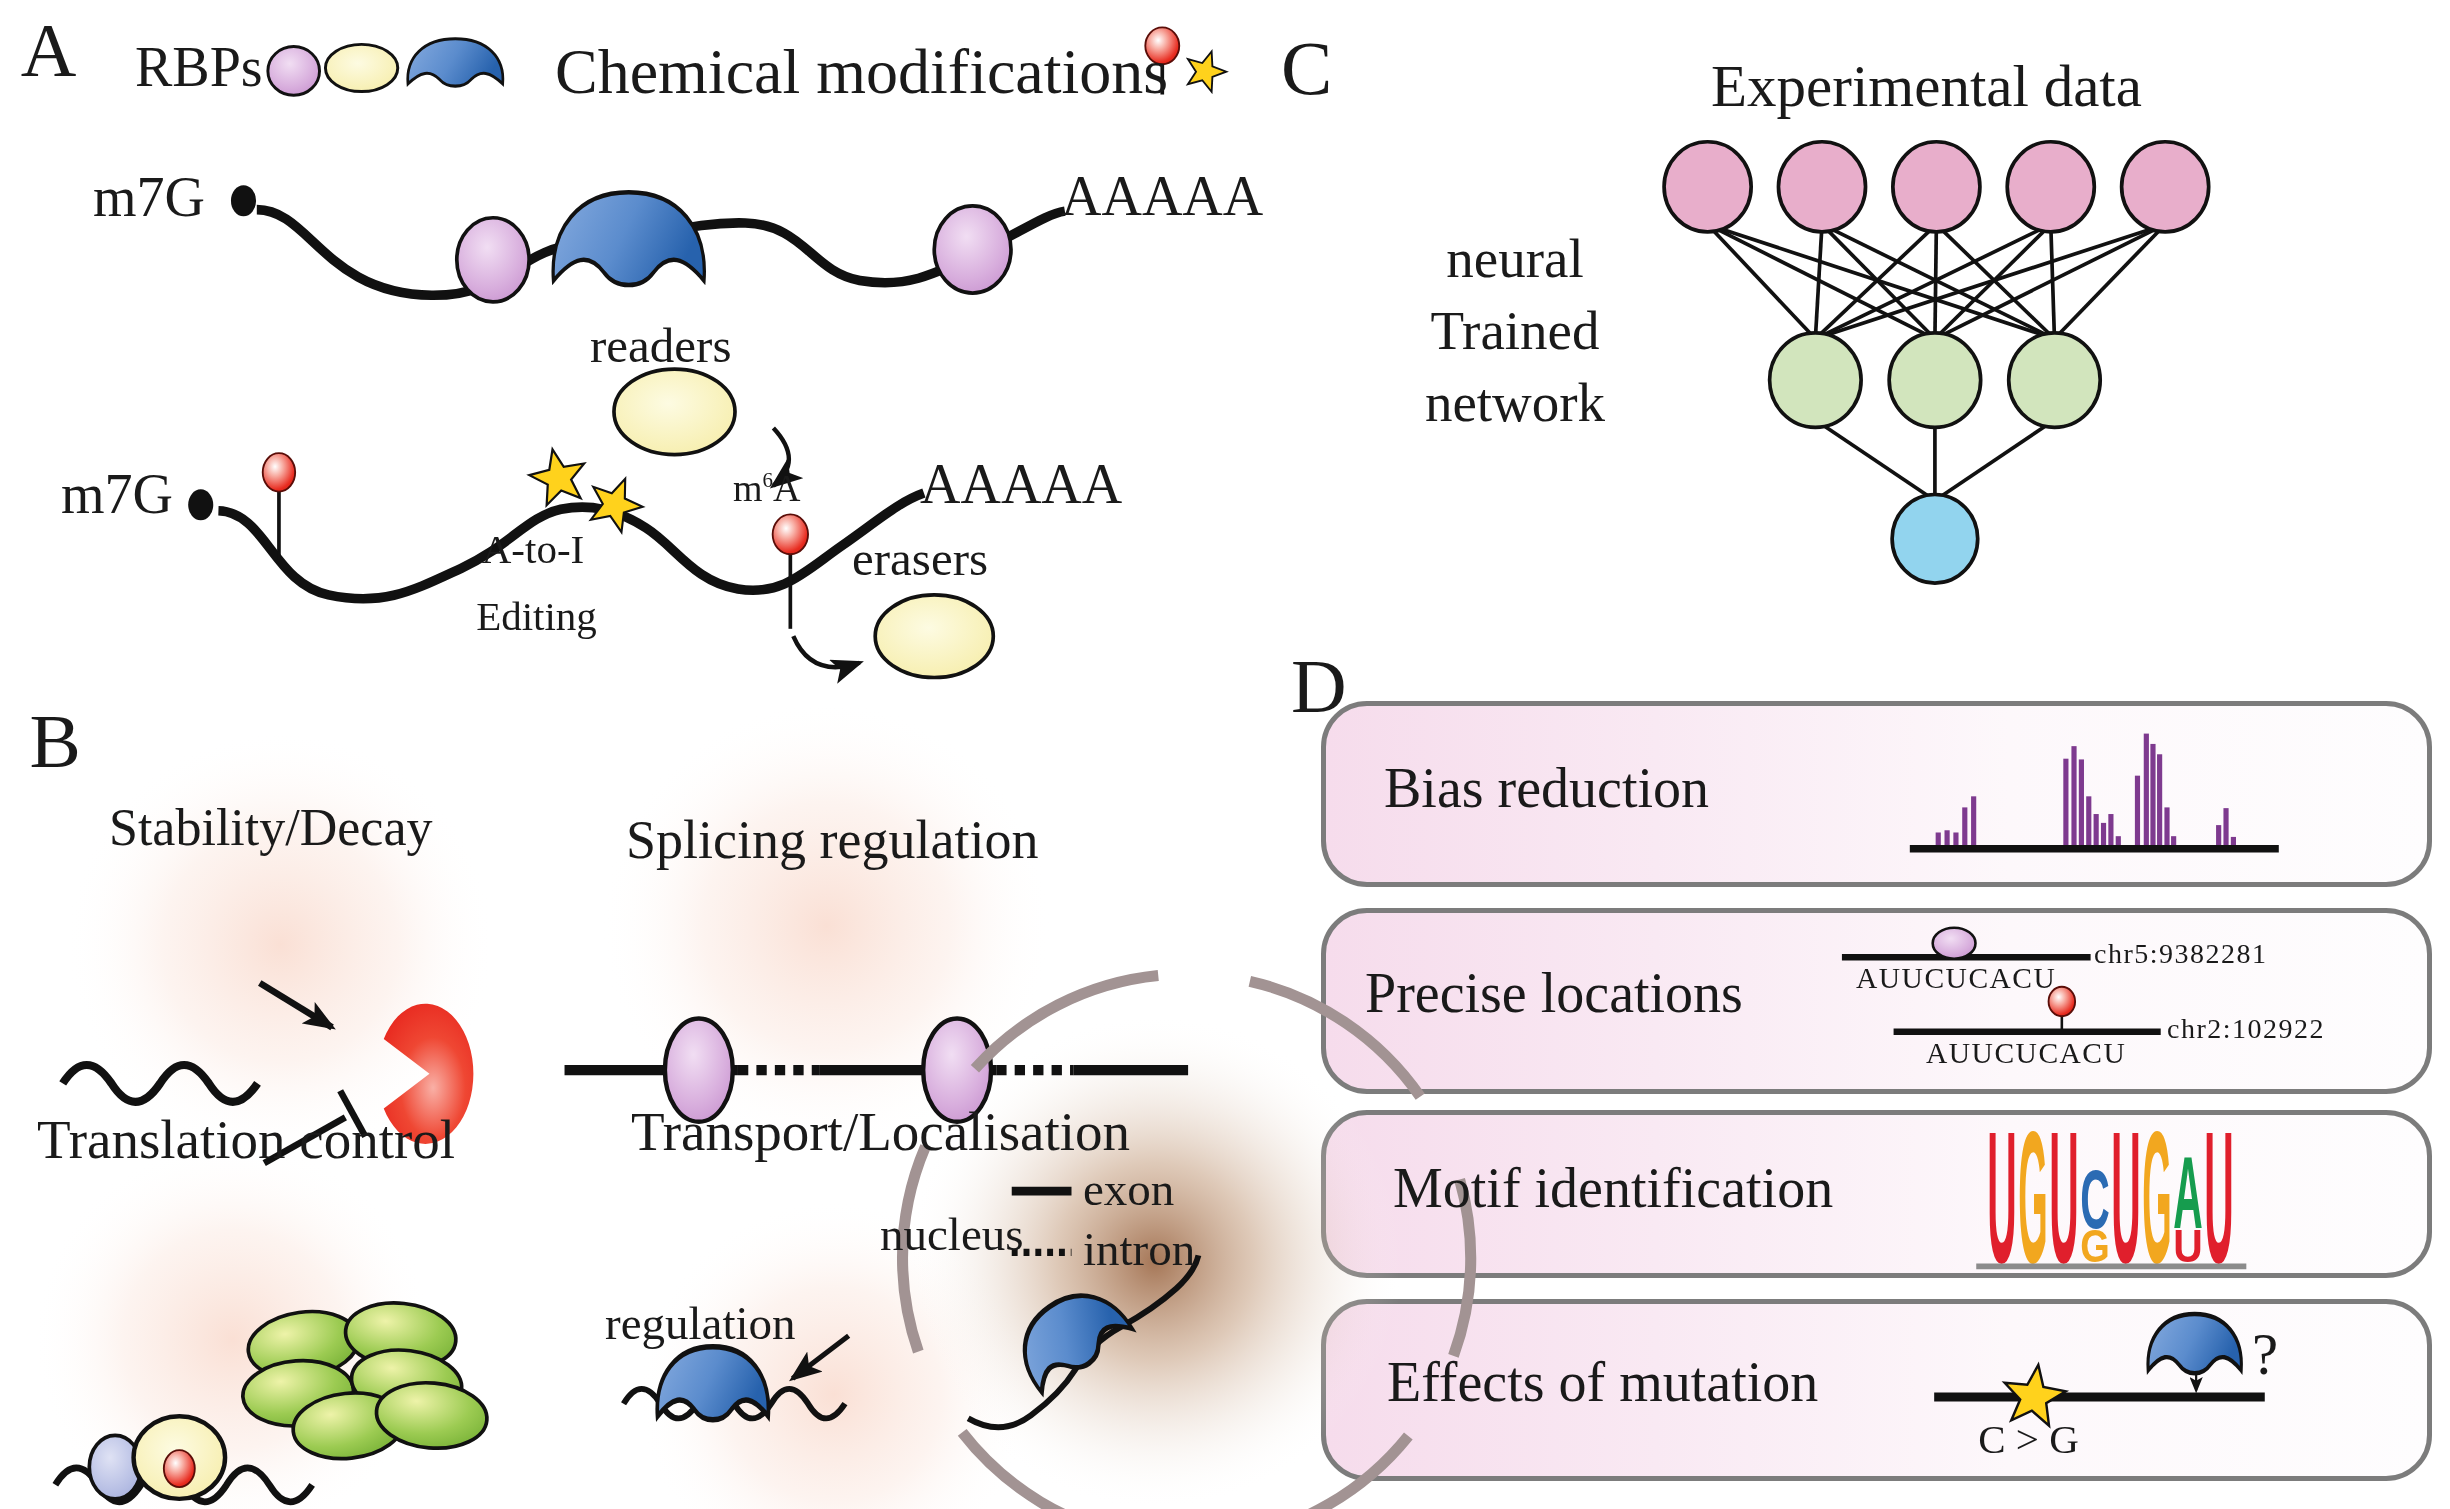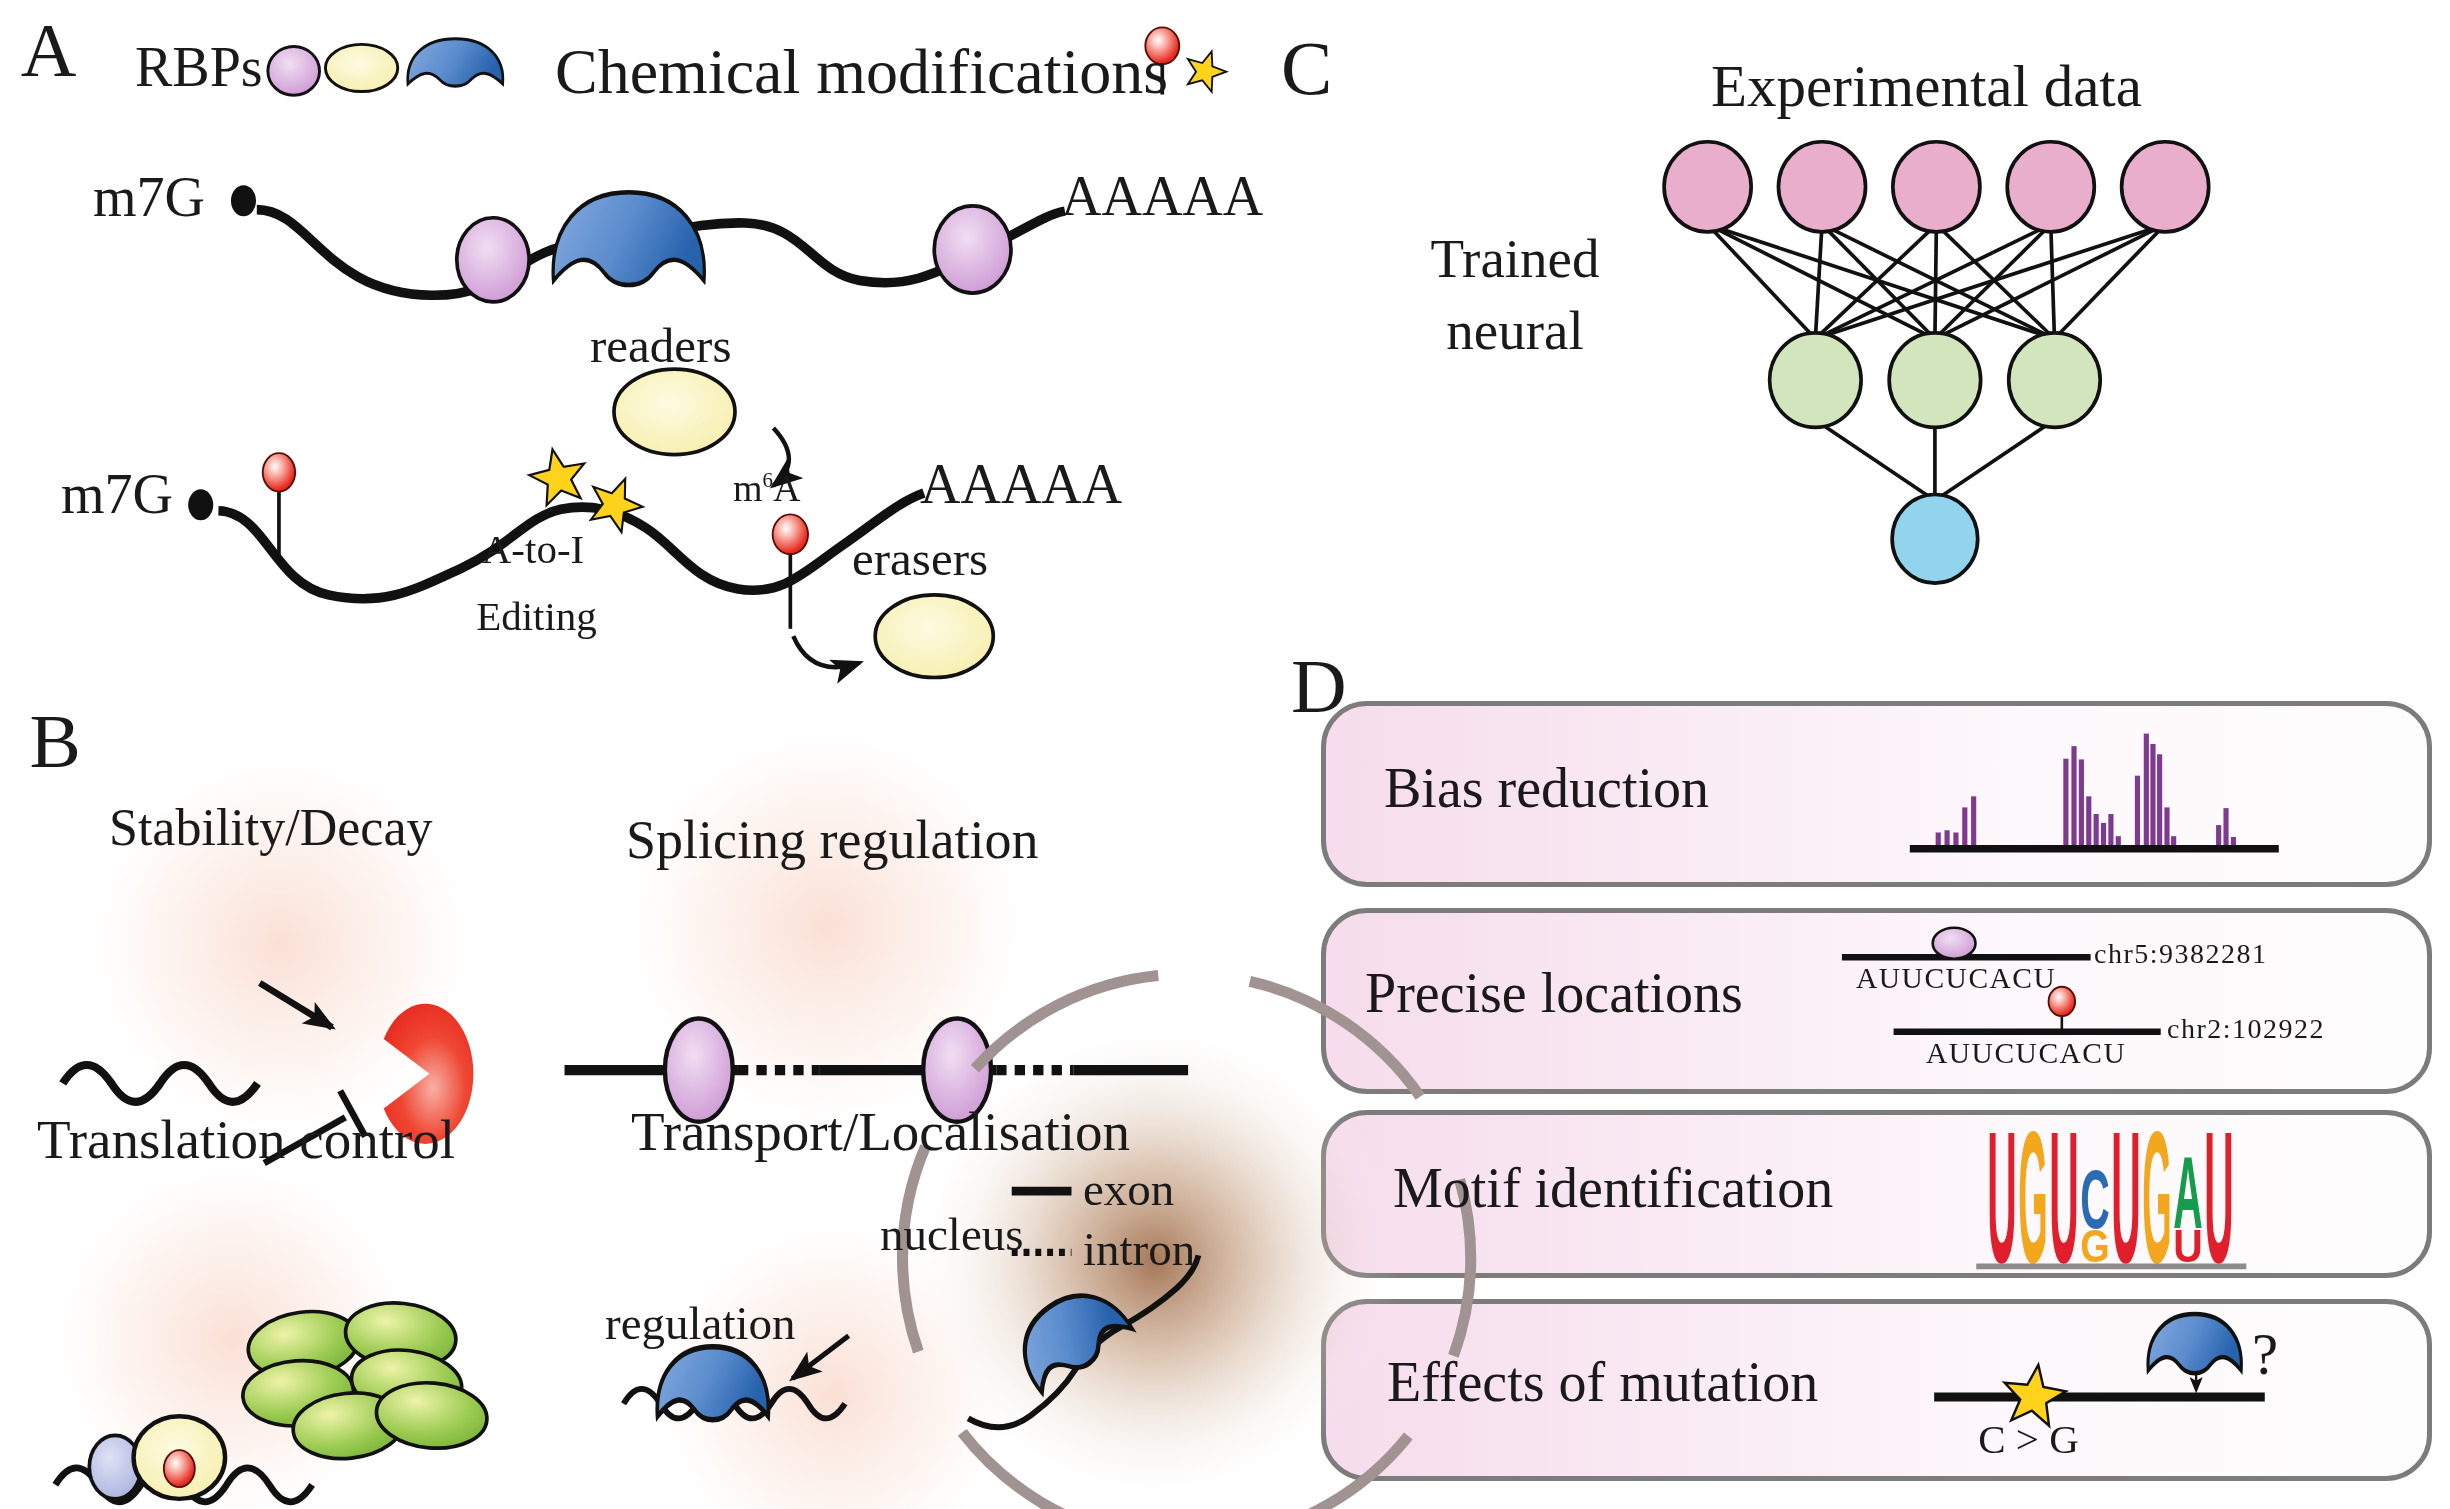--- a/index.html
+++ b/index.html
@@ -279,22 +279,23 @@
     <div class="txt" style="left:1083px;top:1165px;font-size:47px;">exon</div>
     <div class="txt" style="left:1083px;top:1225px;font-size:47px;">intron</div>
     <div class="txt" style="left:37px;top:1111px;font-size:55px;">Translation control</div>
     <div class="txt" style="left:631px;top:1103px;font-size:55px;">Transport/Localisation</div>
     <div class="txt" style="left:880px;top:1210px;font-size:47px;">nucleus</div>
     <div class="txt" style="left:605px;top:1299px;font-size:47px;">regulation</div>
 
     <div class="txt panel-label" style="left:1281px;top:28px;">C</div>
     <div class="txt ctr" style="left:1683px;top:56px;width:487px;font-size:59px;">Experimental data</div>
     <div class="txt ctr" style="left:1393px;top:223px;width:244px;font-size:55px;line-height:72px;">
+      <div>neural</div>
       <div>Trained</div>
-      <div>neural</div>
+      <div>network</div>
     </div>
 
     <div class="txt panel-label" style="left:1291px;top:646px;">D</div>
     <div class="txt" style="left:1384px;top:759px;font-size:56px;">Bias reduction</div>
     <div class="txt" style="left:1365px;top:964px;font-size:56px;">Precise locations</div>
     <div class="txt" style="left:2094px;top:939px;font-size:28px;letter-spacing:1.5px;">chr5:9382281</div>
     <div class="txt" style="left:1856px;top:963px;font-size:29.5px;letter-spacing:1.5px;">AUUCUCACU</div>
     <div class="txt" style="left:2167px;top:1014px;font-size:28px;letter-spacing:1.5px;">chr2:102922</div>
     <div class="txt" style="left:1926px;top:1038px;font-size:29.5px;letter-spacing:1.5px;">AUUCUCACU</div>
     <div class="txt" style="left:1393px;top:1159px;font-size:56px;">Motif identification</div>

